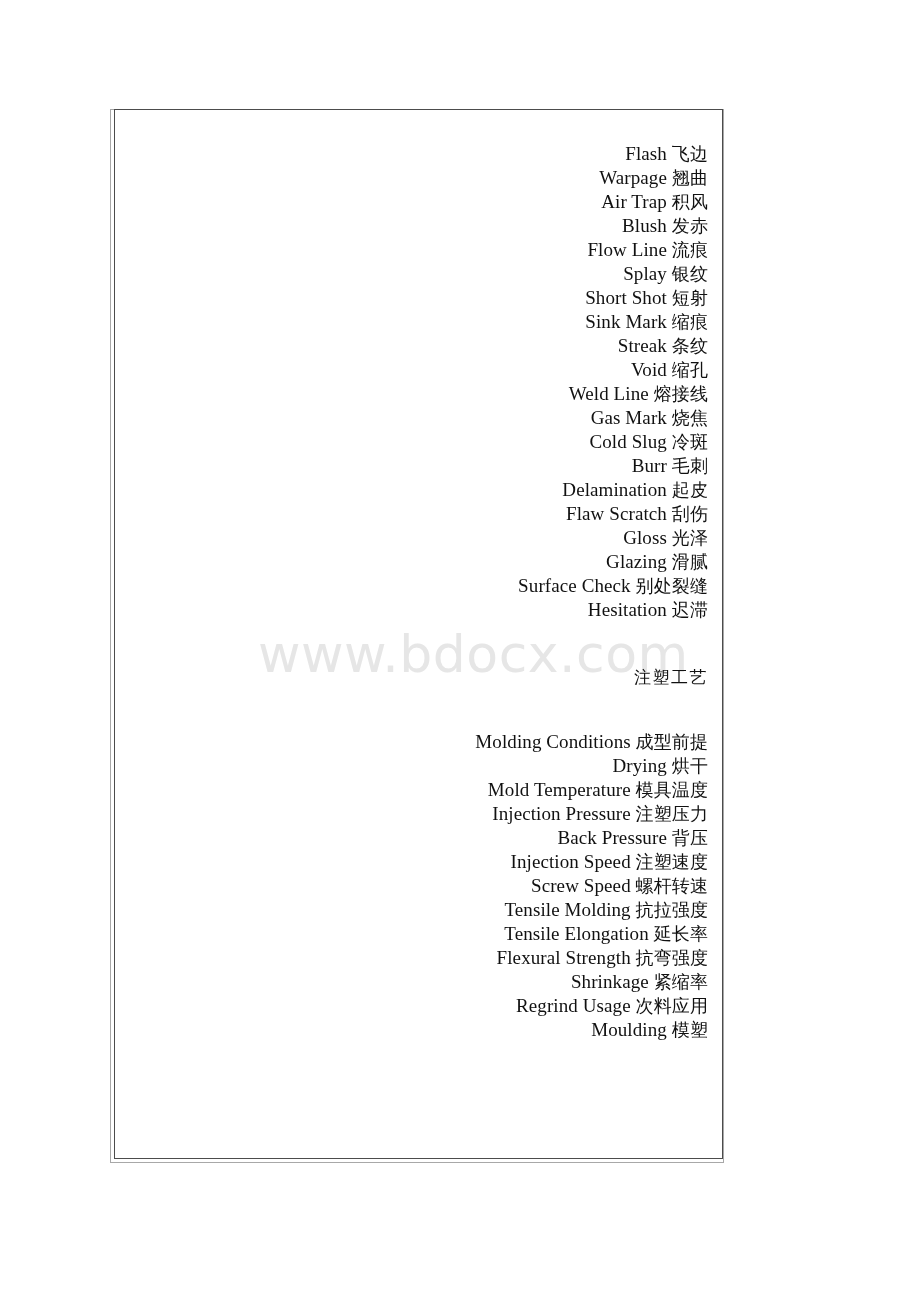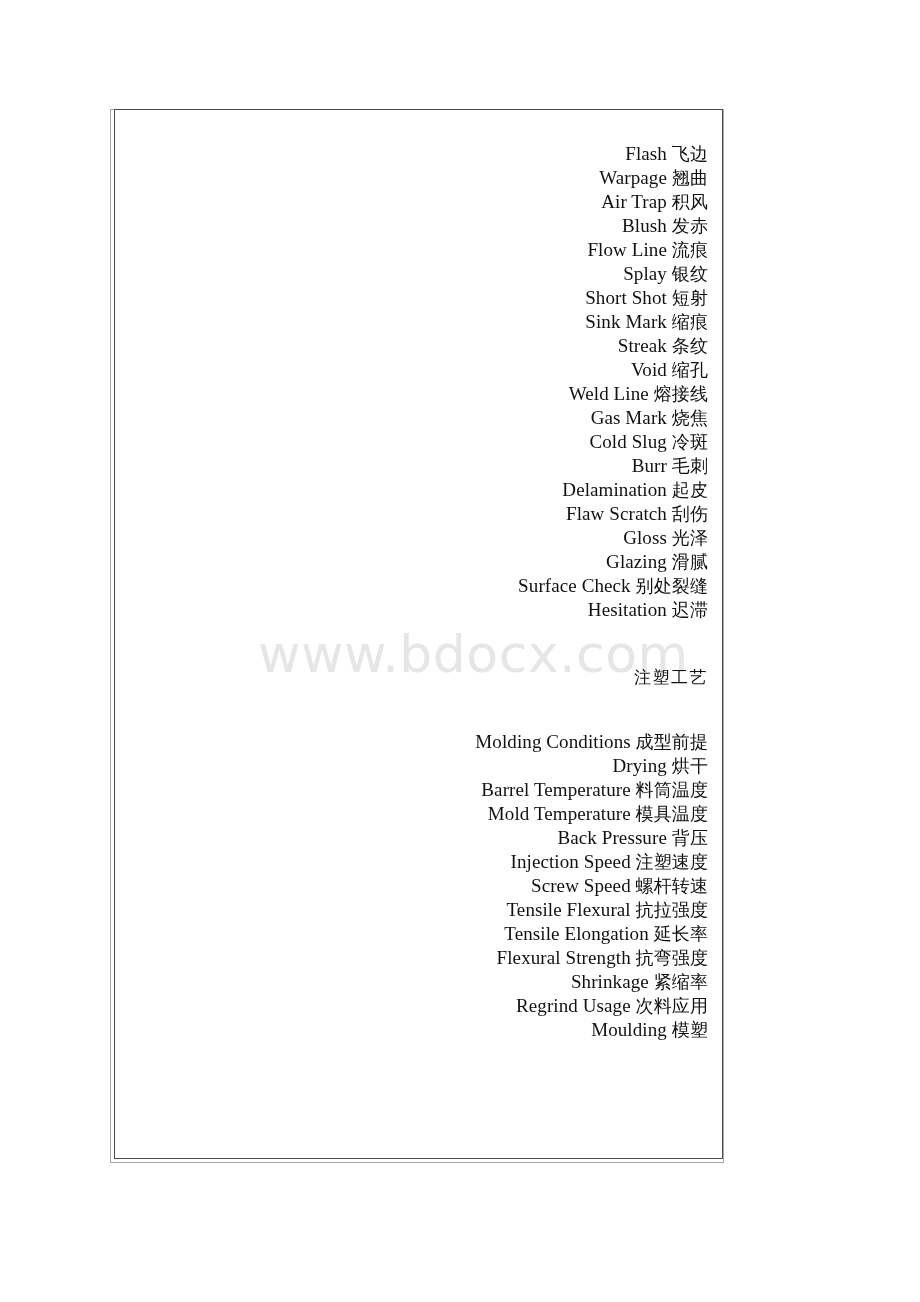--- a/index.html
+++ b/index.html
@@ -136,26 +136,26 @@
 
     <div id="sec-process-heading">
         <div class="section-heading"><span class="cn">注塑工艺</span></div>
       </div>
 
     <div class="spacer-lg"></div>
 
     <div id="sec-conditions">
         <div class="line indent"><span class="en">Molding Conditions</span> <span class="cn">成型前提</span></div>
         <div class="line"><span class="en">Drying</span> <span class="cn">烘干</span></div>
-        <div class="line"><span class="en">Barrel Temperature</span> <span class="cn">料筒温度</span></div>
         <div class="line"><span class="en">Mold Temperature</span> <span class="cn">模具温度</span></div>
+        <div class="line"><span class="en">Injection Pressure</span> <span class="cn">注塑压力</span></div>
         <div class="line"><span class="en">Back Pressure</span> <span class="cn">背压</span></div>
         <div class="line"><span class="en">Injection Speed</span> <span class="cn">注塑速度</span></div>
         <div class="line"><span class="en">Screw Speed</span> <span class="cn">螺杆转速</span></div>
-        <div class="line"><span class="en">Tensile Flexural</span> <span class="cn">抗拉强度</span></div>
+        <div class="line"><span class="en">Tensile Molding</span> <span class="cn">抗拉强度</span></div>
         <div class="line"><span class="en">Tensile Elongation</span> <span class="cn">延长率</span></div>
         <div class="line"><span class="en">Flexural Strength</span> <span class="cn">抗弯强度</span></div>
         <div class="line"><span class="en">Shrinkage</span> <span class="cn">紧缩率</span></div>
         <div class="line"><span class="en">Regrind Usage</span> <span class="cn">次料应用</span></div>
         <div class="line"><span class="en">Moulding</span> <span class="cn">模塑</span></div>
       </div>
 
   </div>
 </div>
 

